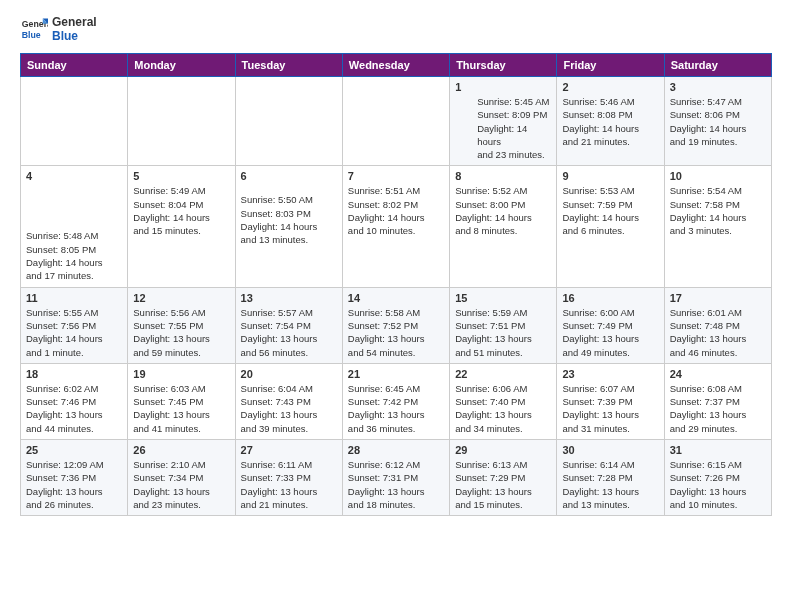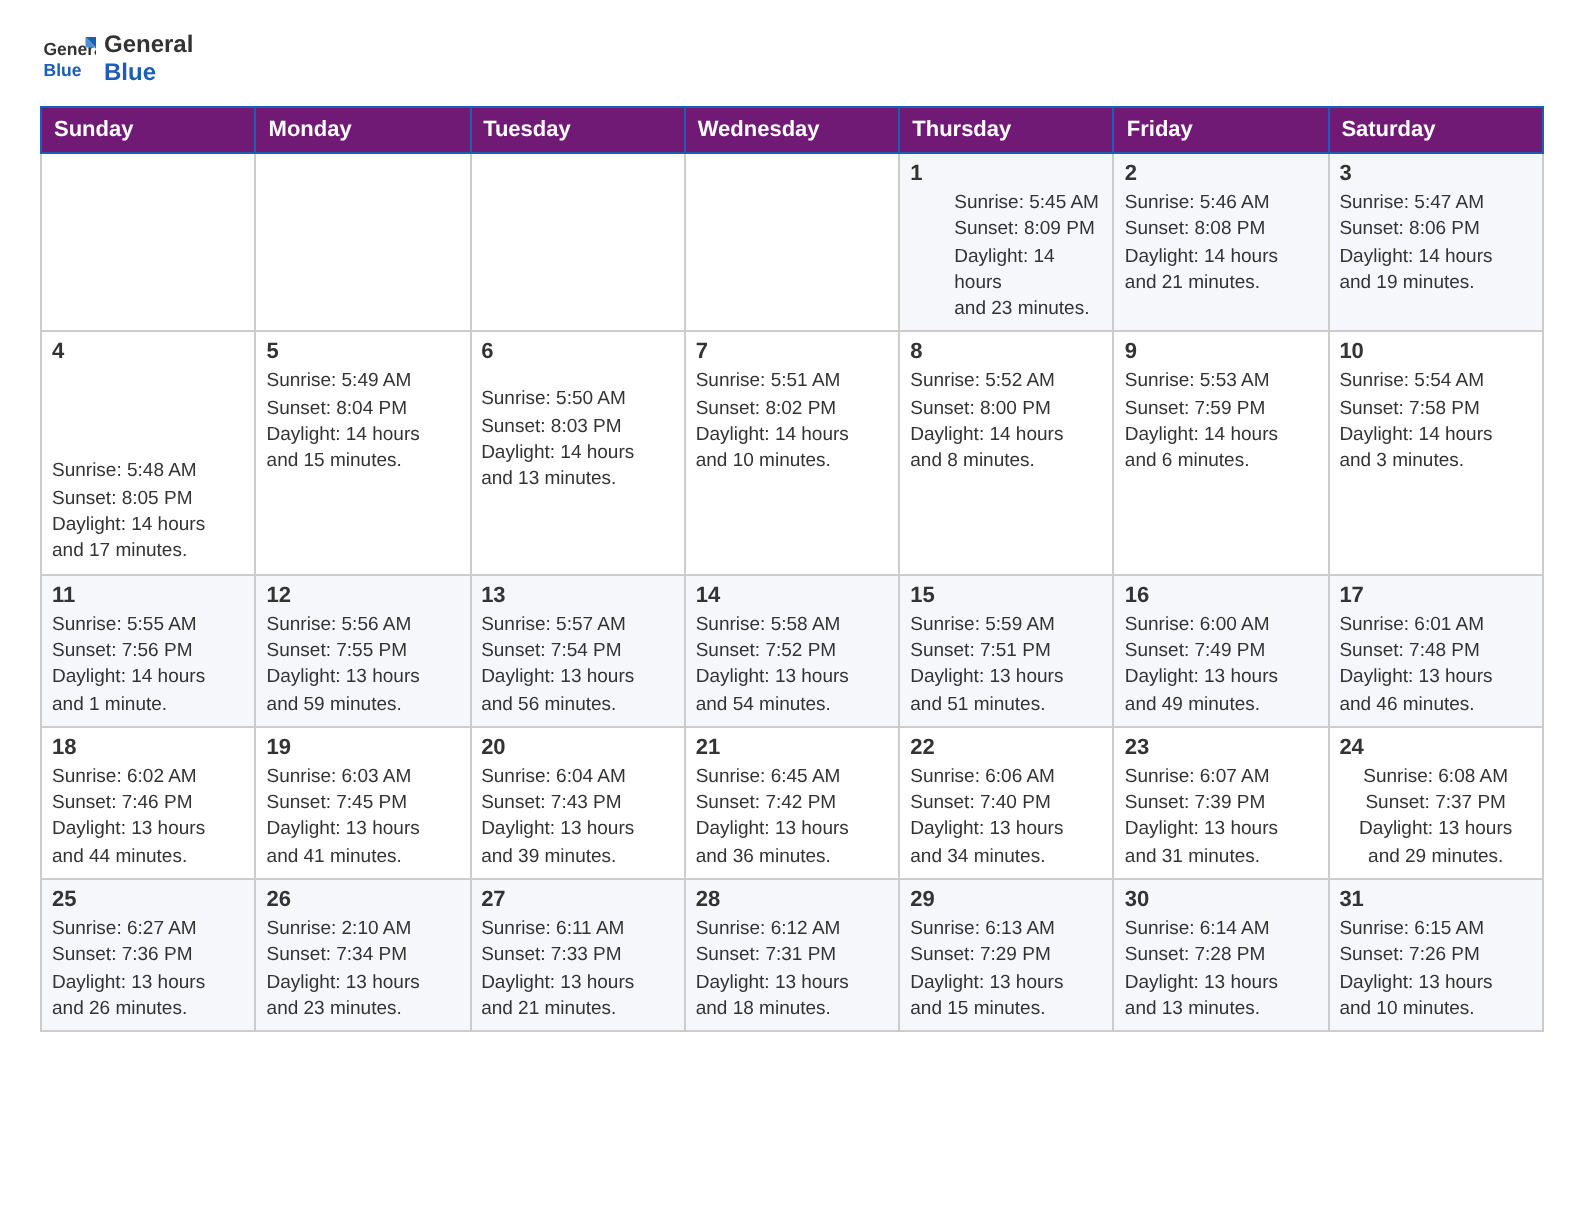--- a/index.html
+++ b/index.html
@@ -287,30 +287,30 @@
           </td>
           <td>
             <span class="day-number">23</span>
             <div class="day-info" style="white-space: pre-line;">Sunrise: 6:07 AM
 Sunset: 7:39 PM
 Daylight: 13 hours
 and 31 minutes.</div>
           </td>
           <td>
             <span class="day-number">24</span>
-            <div class="day-info" style="white-space: pre-line; text-align: center;">Sunrise: 6:08 AM
+            <div class="day-info" style="white-space: pre-line;">Sunrise: 6:08 AM
 Sunset: 7:37 PM
 Daylight: 13 hours
 and 29 minutes.</div>
           </td>
         </tr>
         <tr>
           <td>
             <span class="day-number">25</span>
-            <div class="day-info" style="white-space: pre-line;">Sunrise: 6:27 AM
+            <div class="day-info" style="white-space: pre-line;">Sunrise: 12:09 AM
 Sunset: 7:36 PM
 Daylight: 13 hours
 and 26 minutes.</div>
           </td>
           <td>
             <span class="day-number">26</span>
             <div class="day-info" style="white-space: pre-line;">Sunrise: 2:10 AM
 Sunset: 7:34 PM
 Daylight: 13 hours
 and 23 minutes.</div>

